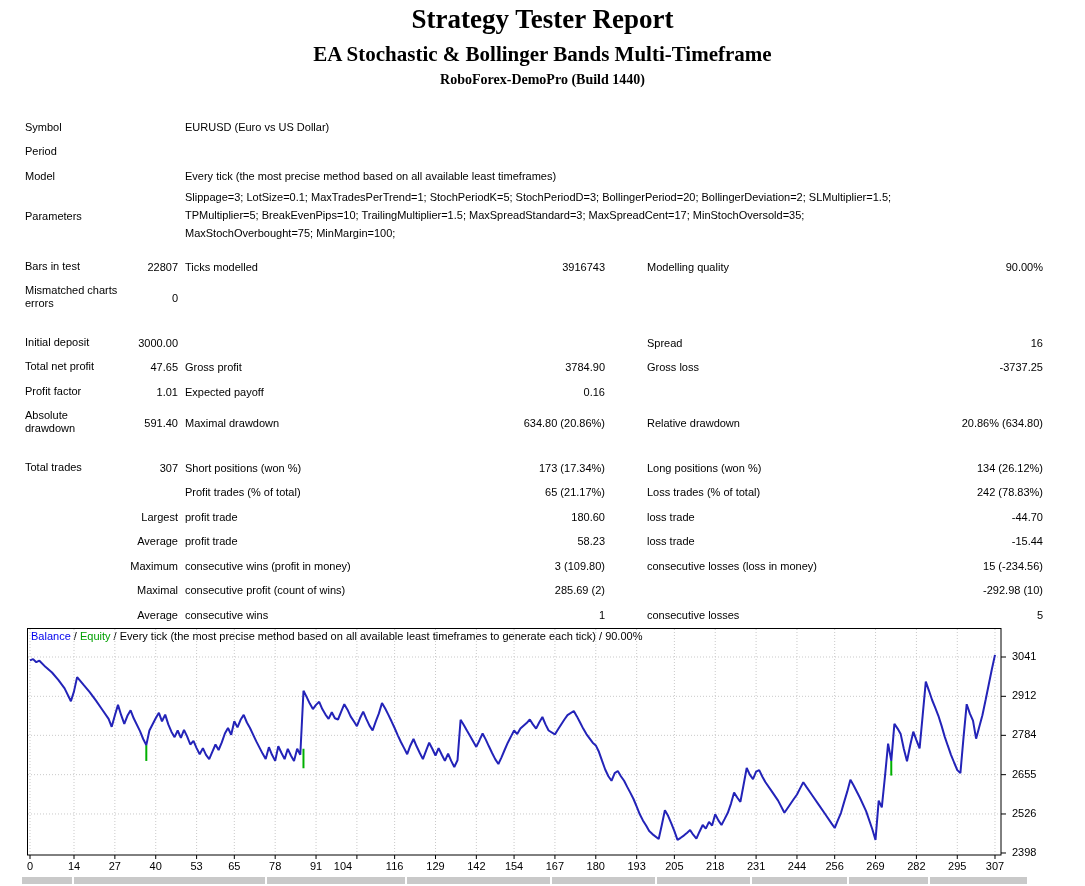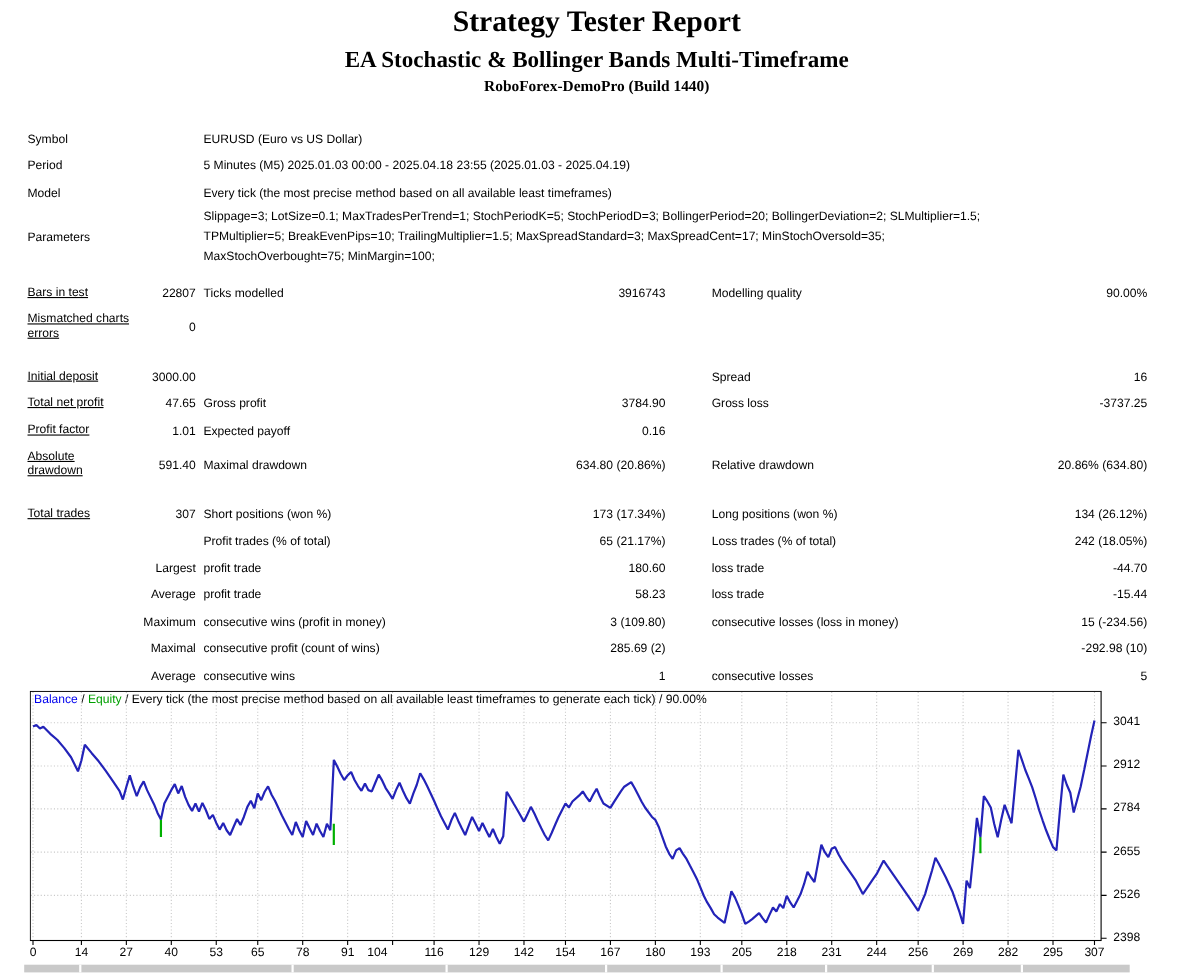--- a/index.html
+++ b/index.html
@@ -9,21 +9,21 @@
        font-family:"Liberation Serif","DejaVu Serif",serif;font-weight:bold;}
   .title{top:3px;font-size:27px;line-height:32px;}
   .subtitle{top:41px;font-size:21px;line-height:26px;}
   .server{top:71px;font-size:14px;line-height:18px;}
   .info-row{position:absolute;left:0;width:1085px;height:14px;}
   .ilabel{position:absolute;left:25px;width:150px;}
   .ivalue{position:absolute;left:185px;width:880px;}
   .param-lines{position:absolute;left:185px;top:188px;width:880px;line-height:18px;}
   .stat-row{position:absolute;left:0;width:1085px;}
   .stat-row span{position:absolute;display:flex;align-items:center;height:100%;}
-  .c1{left:25px;width:93px;line-height:13px;display:block !important;text-decoration:underline;}
+  .c1{left:25px;width:93px;line-height:13px;display:block !important;}
   .c2{left:98px;width:80px;justify-content:flex-end;}
   .c3{left:185px;width:340px;}
   .c4{left:420px;width:185px;justify-content:flex-end;}
   .c5{left:619px;width:335px;margin-left:28px;}
   .c6{left:860px;width:183px;justify-content:flex-end;}
   .chart-wrap{position:absolute;left:27px;top:628px;width:982px;height:235px;}
   .legend{position:absolute;left:31px;top:630px;width:800px;height:14px;white-space:nowrap;}
   .leg-balance{color:#0000ee;}
   .leg-equity{color:#00a000;}
   .ylab{position:absolute;left:1012px;width:60px;height:13px;}
@@ -39,21 +39,20 @@
   <div class="hdr title">Strategy Tester Report</div>
   <div class="hdr subtitle">EA Stochastic &amp; Bollinger Bands Multi-Timeframe</div>
   <div class="hdr server">RoboForex-DemoPro (Build 1440)</div>
 
   <div class="info-row" style="top:121px">
     <span class="ilabel">Symbol</span>
     <span class="ivalue">EURUSD (Euro vs US Dollar)</span>
   </div>
   <div class="info-row" style="top:145px">
     <span class="ilabel">Period</span>
-    <span class="ivalue">5 Minutes (M5) 2025.01.03 00:00 - 2025.04.18 23:55 (2025.01.03 - 2025.04.19)</span>
   </div>
   <div class="info-row" style="top:170px">
     <span class="ilabel">Model</span>
     <span class="ivalue">Every tick (the most precise method based on all available least timeframes)</span>
   </div>
   <div class="info-row" style="top:210px">
     <span class="ilabel">Parameters</span>
   </div>
   <div class="param-lines">
     <div>Slippage=3; LotSize=0.1; MaxTradesPerTrend=1; StochPeriodK=5; StochPeriodD=3; BollingerPeriod=20; BollingerDeviation=2; SLMultiplier=1.5;</div>
@@ -117,21 +116,21 @@
         <span class="c4">173 (17.34%)</span>
         <span class="c5">Long positions (won %)</span>
         <span class="c6">134 (26.12%)</span>
       </div>
       <div class="stat-row" style="top: 485px; height: 14px;">
         <span class="c1"></span>
         <span class="c2"></span>
         <span class="c3">Profit trades (% of total)</span>
         <span class="c4">65 (21.17%)</span>
         <span class="c5">Loss trades (% of total)</span>
-        <span class="c6">242 (18.05%)</span>
+        <span class="c6">242 (78.83%)</span>
       </div>
       <div class="stat-row" style="top: 510px; height: 14px;">
         <span class="c1"></span>
         <span class="c2">Largest</span>
         <span class="c3">profit trade</span>
         <span class="c4">180.60</span>
         <span class="c5">loss trade</span>
         <span class="c6">-44.70</span>
       </div>
       <div class="stat-row" style="top: 534px; height: 14px;">

